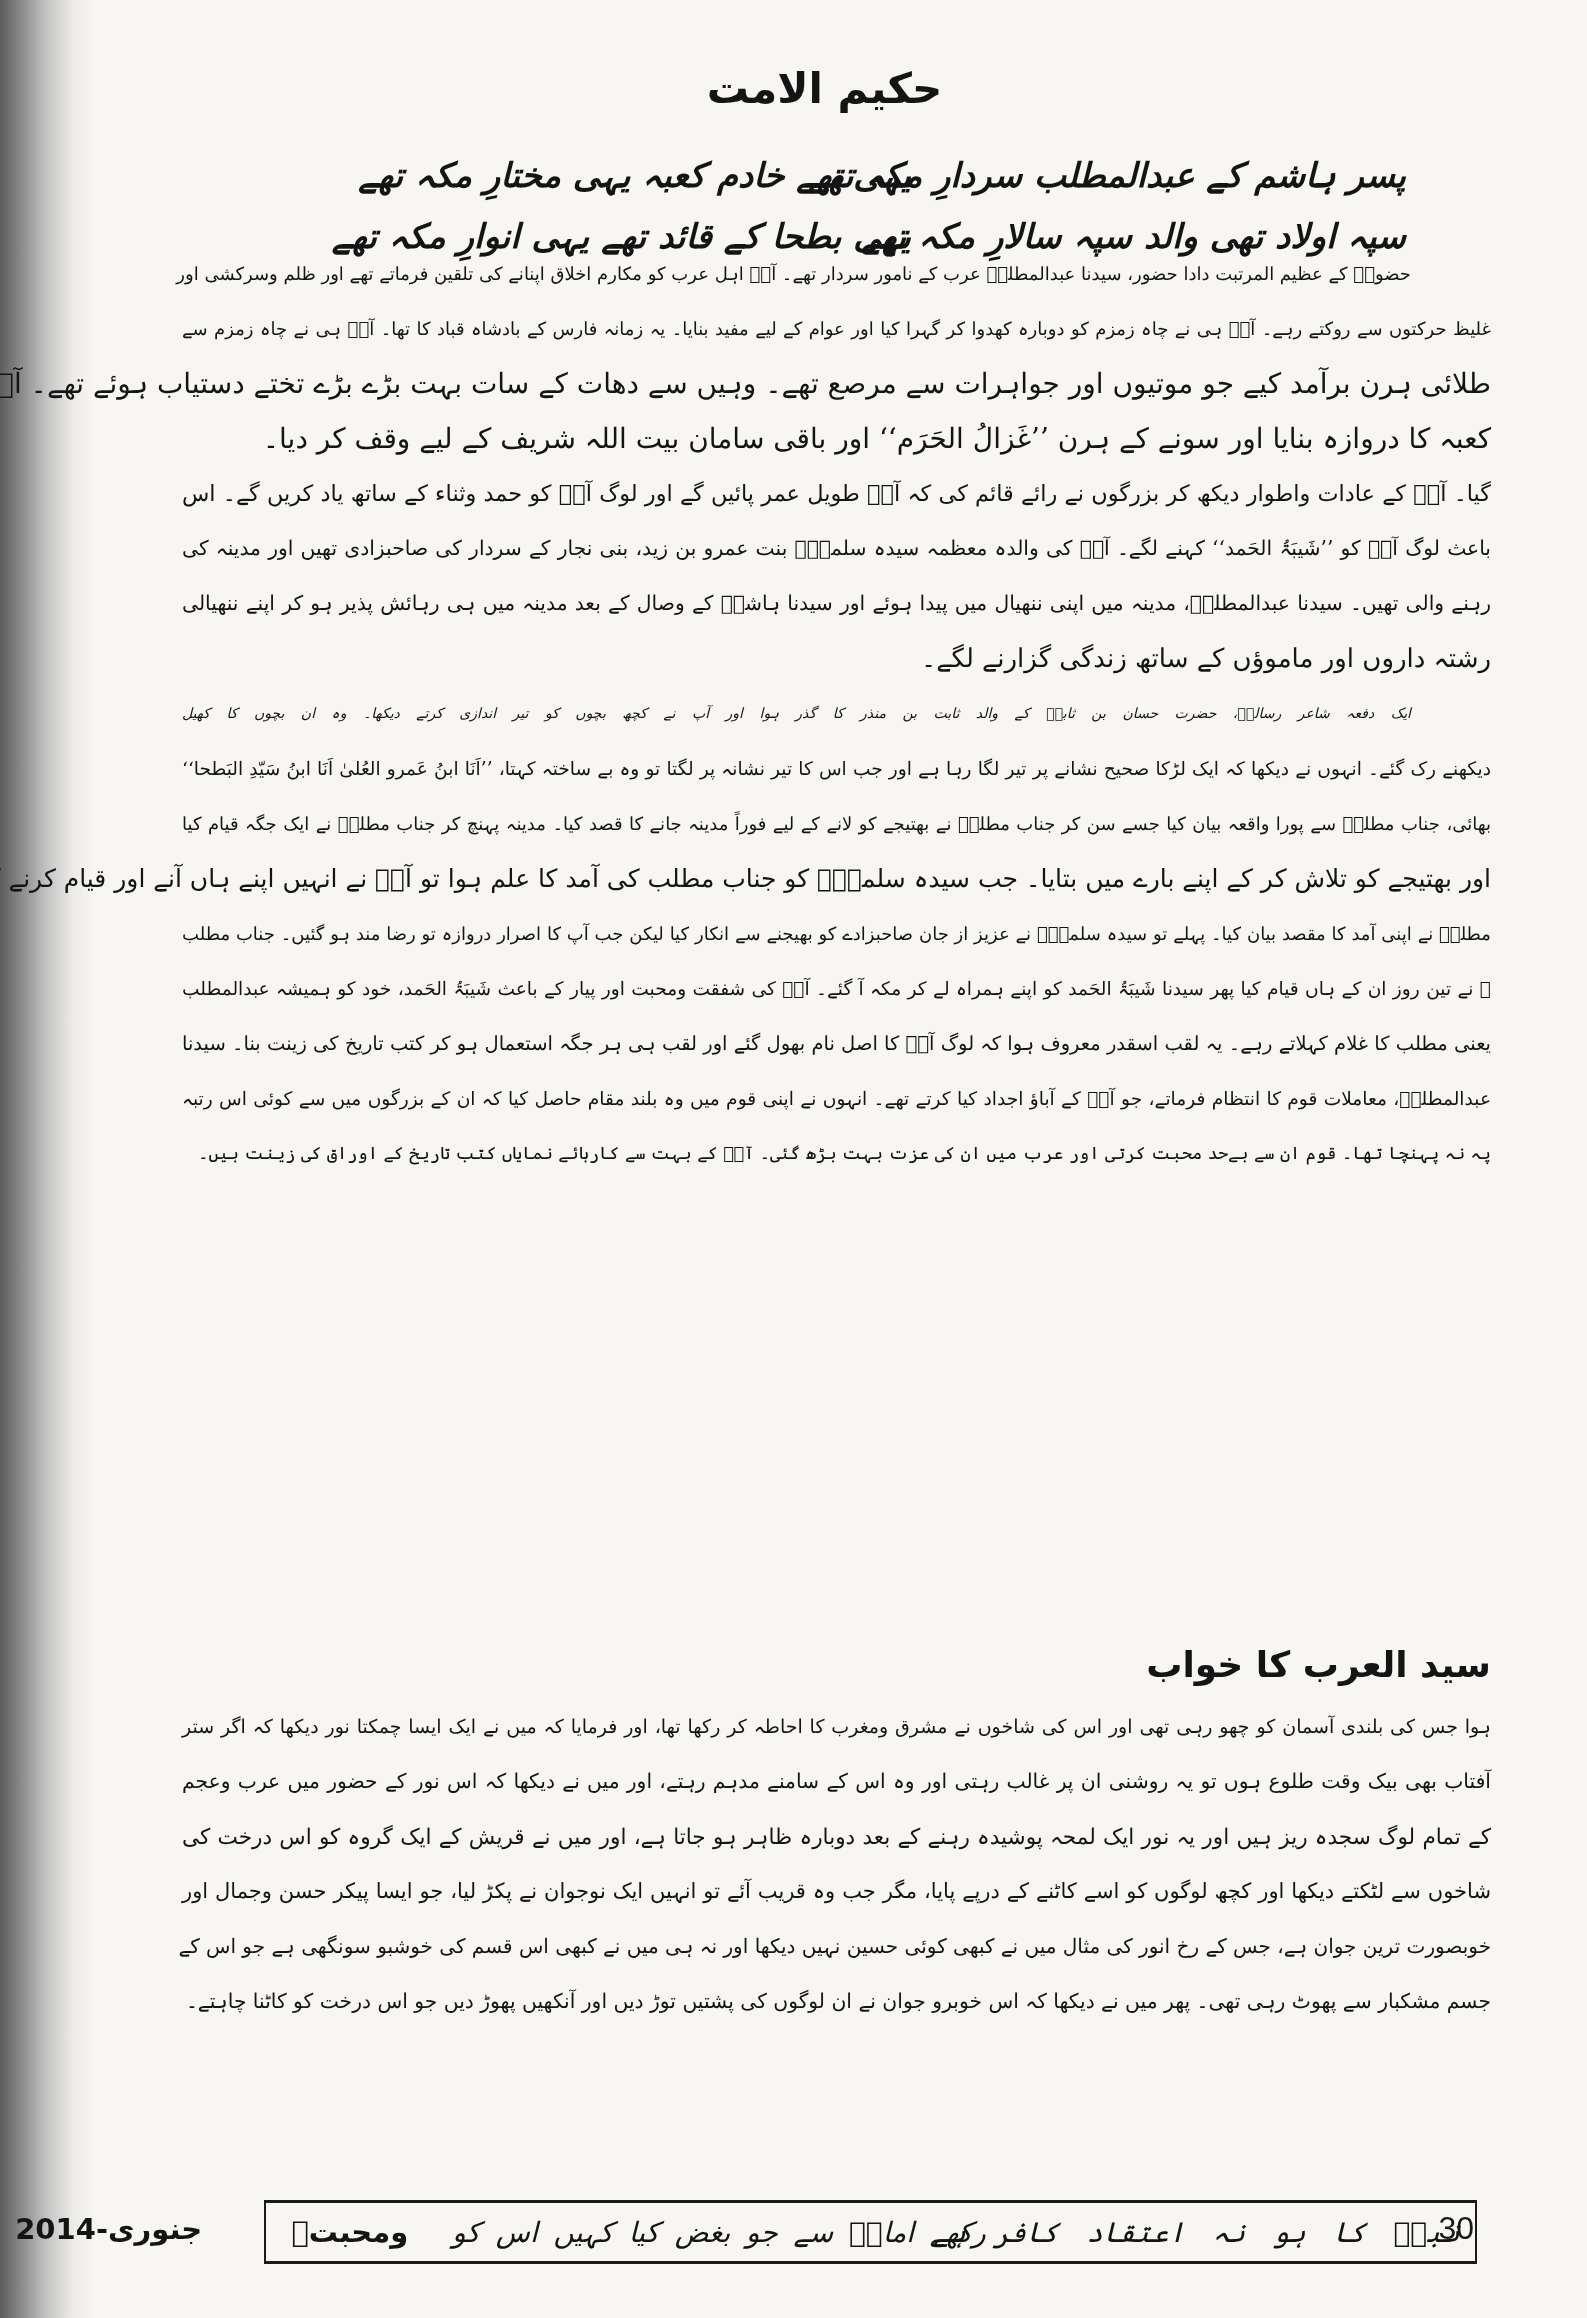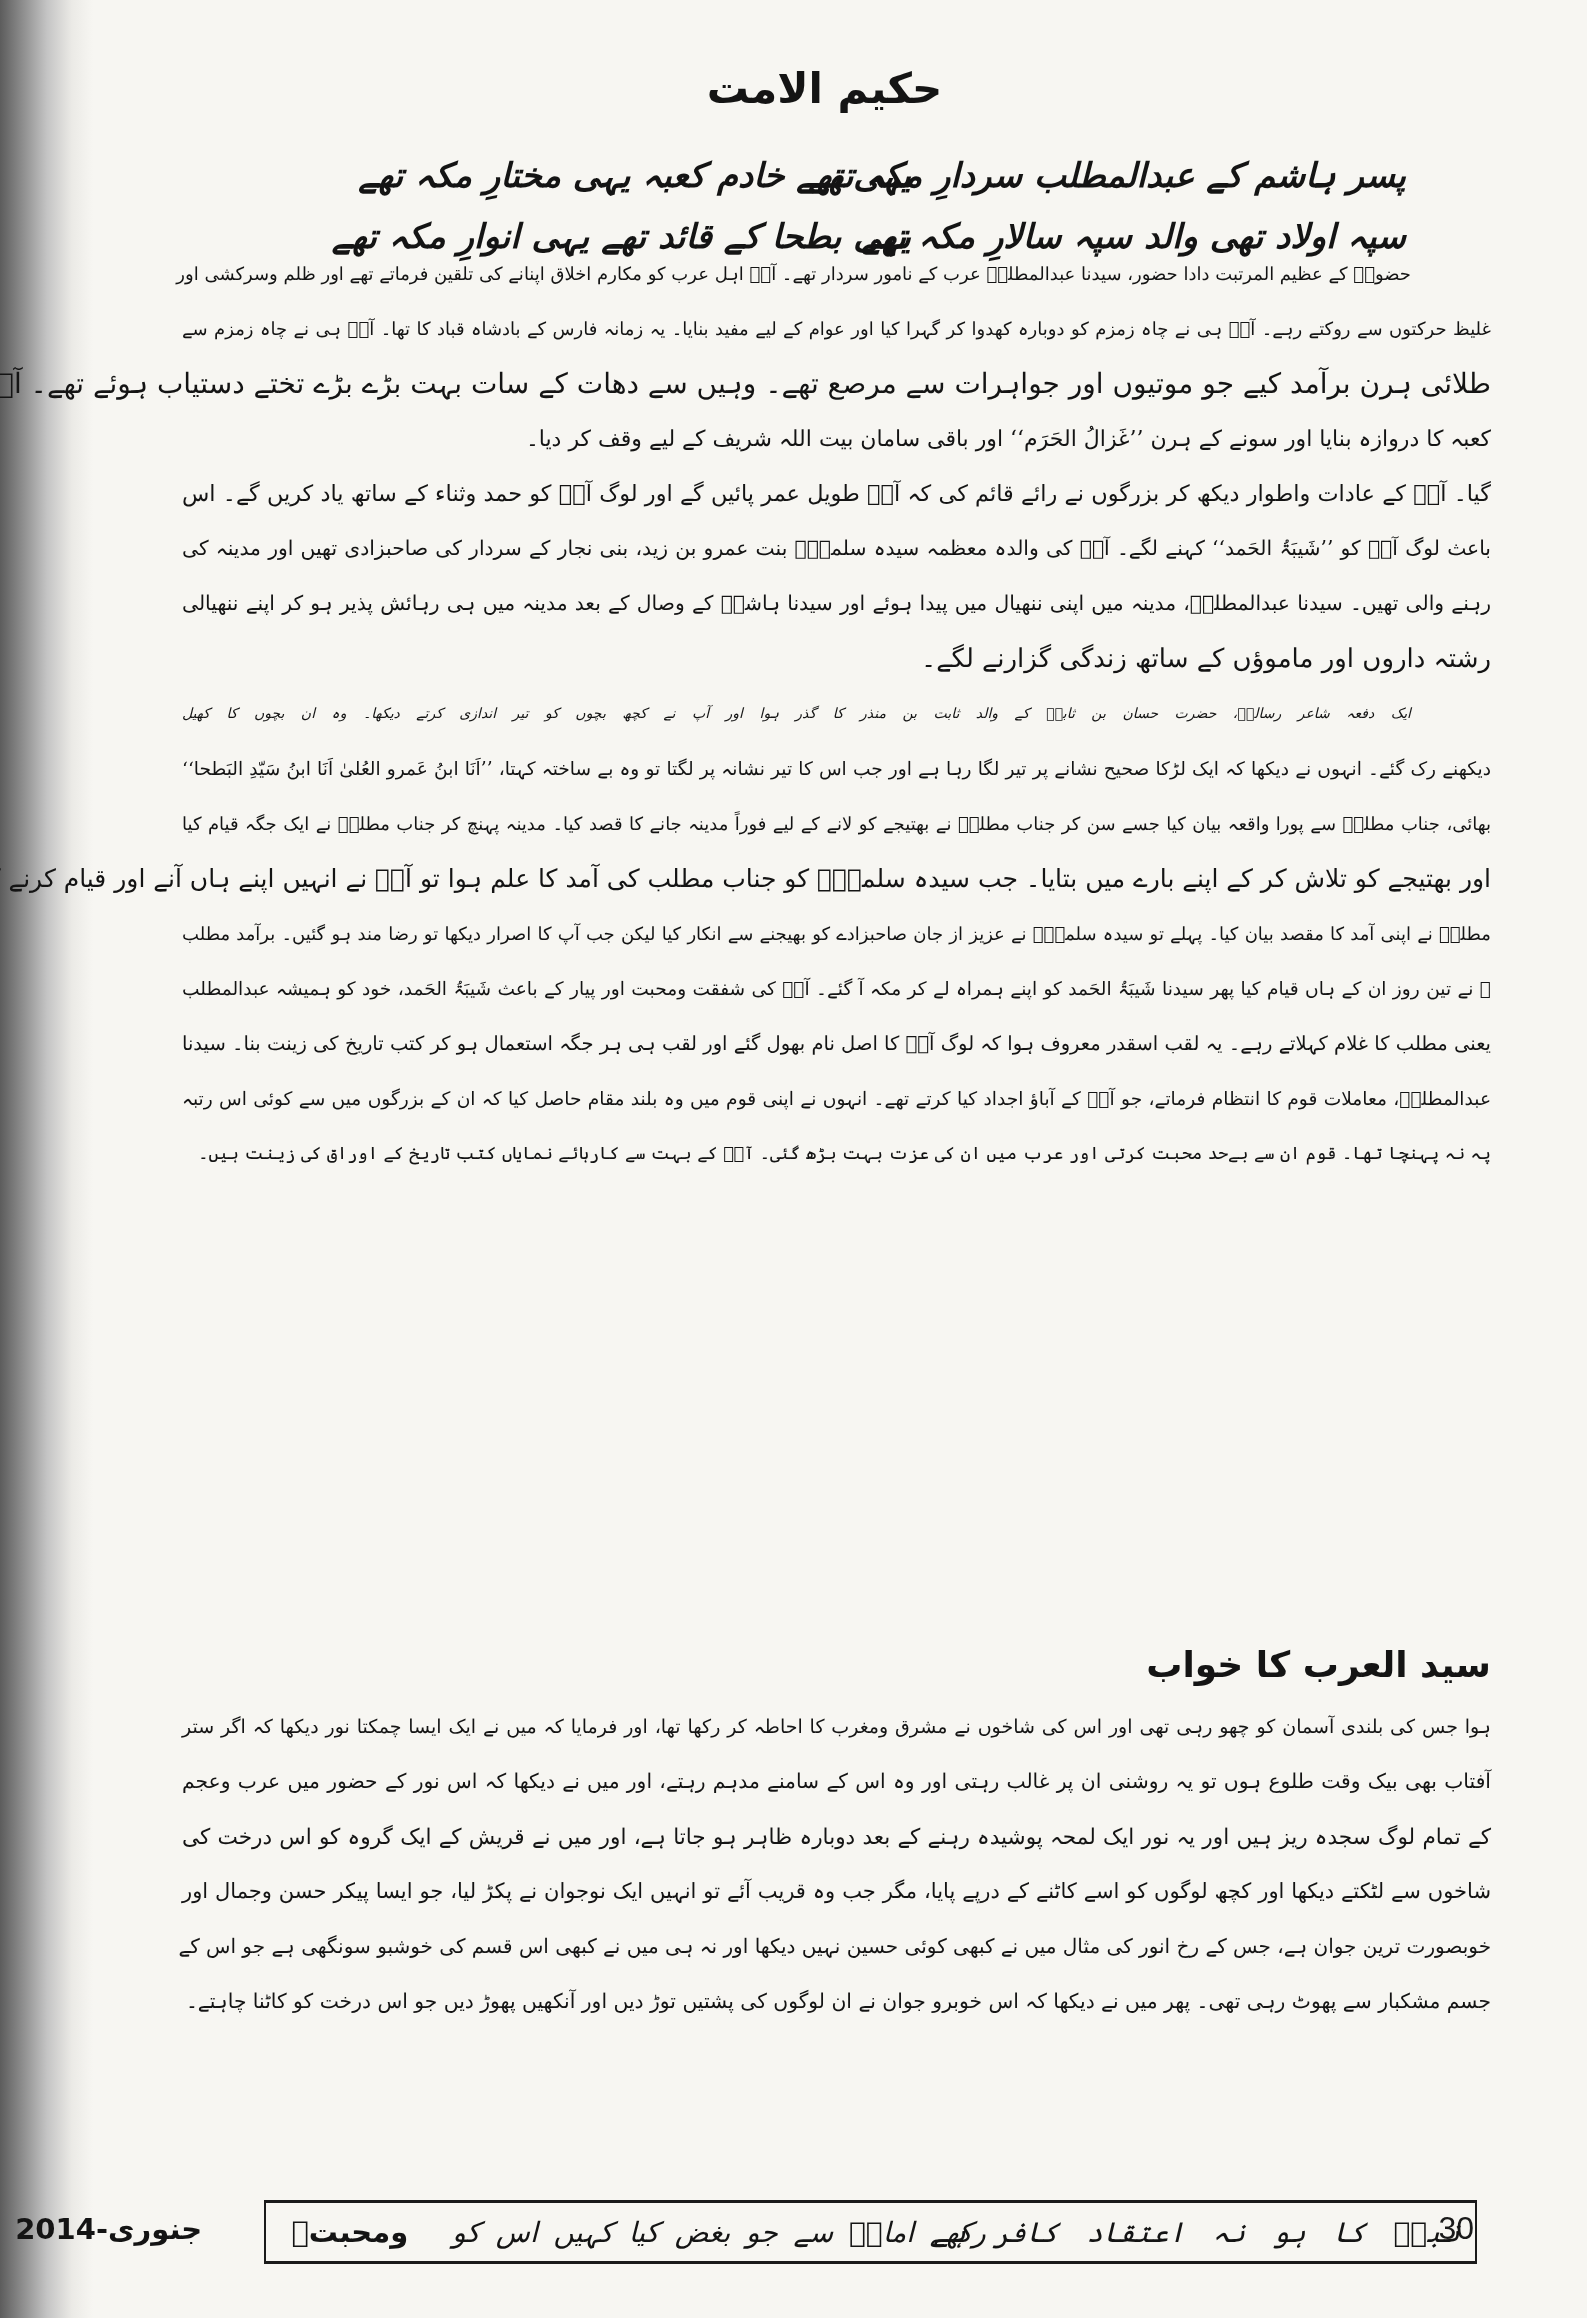--- a/index.html
+++ b/index.html
@@ -177,34 +177,34 @@
       <span class="verse-half first">سپہ اولاد تھی والد سپہ سالارِ مکہ تھے</span>
       <span class="verse-half second">یہی بطحا کے قائد تھے یہی انوارِ مکہ تھے</span>
     </div>
   </div>
 
   <div class="body-text" id="sec1">
     <p>
       <span class="line first" style="white-space: nowrap; font-size: 18px;">حضورؐ کے عظیم المرتبت دادا حضور، سیدنا عبدالمطلبؓ عرب کے نامور سردار تھے۔ آپؓ اہل عرب کو مکارم اخلاق اپنانے کی تلقین فرماتے تھے اور ظلم وسرکشی اور</span>
       <span class="line" style="white-space: nowrap; font-size: 18px;">غلیظ حرکتوں سے روکتے رہے۔ آپؓ ہی نے چاہ زمزم کو دوبارہ کھدوا کر گہرا کیا اور عوام کے لیے مفید بنایا۔ یہ زمانہ فارس کے بادشاہ قباد کا تھا۔ آپؓ ہی نے چاہ زمزم سے</span>
       <span class="line" style="white-space: nowrap; font-size: 28px;">طلائی ہرن برآمد کیے جو موتیوں اور جواہرات سے مرصع تھے۔ وہیں سے دھات کے سات بہت بڑے بڑے تختے دستیاب ہوئے تھے۔ آپؓ ہی نے ان دھاتی تختوں سے</span>
-      <span class="line last" style="white-space: nowrap; font-size: 22px;">کعبہ کا دروازہ بنایا اور سونے کے ہرن ’’غَزالُ الحَرَم‘‘ اور باقی سامان بیت اللہ شریف کے لیے وقف کر دیا۔</span>
+      <span class="line last" style="white-space: nowrap; font-size: 28px;">کعبہ کا دروازہ بنایا اور سونے کے ہرن ’’غَزالُ الحَرَم‘‘ اور باقی سامان بیت اللہ شریف کے لیے وقف کر دیا۔</span>
     </p>
     <p>
       <span class="line" style="white-space: nowrap; font-size: 22.4px;">گیا۔ آپؓ کے عادات واطوار دیکھ کر بزرگوں نے رائے قائم کی کہ آپؓ طویل عمر پائیں گے اور لوگ آپؓ کو حمد وثناء کے ساتھ یاد کریں گے۔ اس</span>
       <span class="line" style="white-space: nowrap; font-size: 20.3px;">باعث لوگ آپؓ کو ’’شَیبَۃُ الحَمد‘‘ کہنے لگے۔ آپؓ کی والدہ معظمہ سیدہ سلمیٰؓ بنت عمرو بن زید، بنی نجار کے سردار کی صاحبزادی تھیں اور مدینہ کی</span>
       <span class="line" style="white-space: nowrap; font-size: 20.3px;">رہنے والی تھیں۔ سیدنا عبدالمطلبؓ، مدینہ میں اپنی ننھیال میں پیدا ہوئے اور سیدنا ہاشمؓ کے وصال کے بعد مدینہ میں ہی رہائش پذیر ہو کر اپنے ننھیالی</span>
       <span class="line last" style="white-space: nowrap; font-size: 26px;">رشتہ داروں اور ماموؤں کے ساتھ زندگی گزارنے لگے۔</span>
     </p>
     <p>
       <span class="line first" style="white-space: nowrap; font-size: 14px; font-style: italic;">ایک دفعہ شاعر رسالتؐ، حضرت حسان بن ثابتؓ کے والد ثابت بن منذر کا گذر ہوا اور آپ نے کچھ بچوں کو تیر اندازی کرتے دیکھا۔ وہ ان بچوں کا کھیل</span>
       <span class="line" style="white-space: nowrap; font-size: 18.6px;">دیکھنے رک گئے۔ انہوں نے دیکھا کہ ایک لڑکا صحیح نشانے پر تیر لگا رہا ہے اور جب اس کا تیر نشانہ پر لگتا تو وہ بے ساختہ کہتا، ’’اَنَا ابنُ عَمرو العُلیٰ اَنَا ابنُ سَیّدِ البَطحا‘‘</span>
       <span class="line" style="white-space: nowrap; font-size: 18px;">بھائی، جناب مطلبؓ سے پورا واقعہ بیان کیا جسے سن کر جناب مطلبؓ نے بھتیجے کو لانے کے لیے فوراً مدینہ جانے کا قصد کیا۔ مدینہ پہنچ کر جناب مطلبؓ نے ایک جگہ قیام کیا</span>
       <span class="line" style="white-space: nowrap; font-size: 25px;">اور بھتیجے کو تلاش کر کے اپنے بارے میں بتایا۔ جب سیدہ سلمیٰؓ کو جناب مطلب کی آمد کا علم ہوا تو آپؓ نے انہیں اپنے ہاں آنے اور قیام کرنے کی دعوت دی۔ جناب</span>
-      <span class="line" style="white-space: nowrap; font-size: 18px;">مطلبؓ نے اپنی آمد کا مقصد بیان کیا۔ پہلے تو سیدہ سلمیٰؓ نے عزیز از جان صاحبزادے کو بھیجنے سے انکار کیا لیکن جب آپ کا اصرار دیکھا تو رضا مند ہو گئیں۔ برآمد مطلب</span>
+      <span class="line" style="white-space: nowrap; font-size: 18px;">مطلبؓ نے اپنی آمد کا مقصد بیان کیا۔ پہلے تو سیدہ سلمیٰؓ نے عزیز از جان صاحبزادے کو بھیجنے سے انکار کیا لیکن جب آپ کا اصرار دروازہ تو رضا مند ہو گئیں۔ جناب مطلب</span>
       <span class="line" style="white-space: nowrap; font-size: 18.6px;">ؓ نے تین روز ان کے ہاں قیام کیا پھر سیدنا شَیبَۃُ الحَمد کو اپنے ہمراہ لے کر مکہ آ گئے۔ آپؓ کی شفقت ومحبت اور پیار کے باعث شَیبَۃُ الحَمد، خود کو ہمیشہ عبدالمطلب</span>
       <span class="line" style="white-space: nowrap; font-size: 19.5px;">یعنی مطلب کا غلام کہلاتے رہے۔ یہ لقب اسقدر معروف ہوا کہ لوگ آپؓ کا اصل نام بھول گئے اور لقب ہی ہر جگہ استعمال ہو کر کتب تاریخ کی زینت بنا۔ سیدنا</span>
       <span class="line" style="white-space: nowrap; font-size: 18.6px;">عبدالمطلبؓ، معاملات قوم کا انتظام فرماتے، جو آپؓ کے آباؤ اجداد کیا کرتے تھے۔ انہوں نے اپنی قوم میں وہ بلند مقام حاصل کیا کہ ان کے بزرگوں میں سے کوئی اس رتبہ</span>
       <span class="line last" style="white-space: nowrap; font-size: 17.4px;">پہ نہ پہنچا تھا۔ قوم ان سے بےحد محبت کرتی اور عرب میں ان کی عزت بہت بڑھ گئی۔ آپؓ کے بہت سے کارہائے نمایاں کتب تاریخ کے اوراق کی زینت ہیں۔</span>
     </p>
   </div>
 
   <h2 class="heading2">سید العرب کا خواب</h2>
 
   <div class="body-text" id="sec2">

